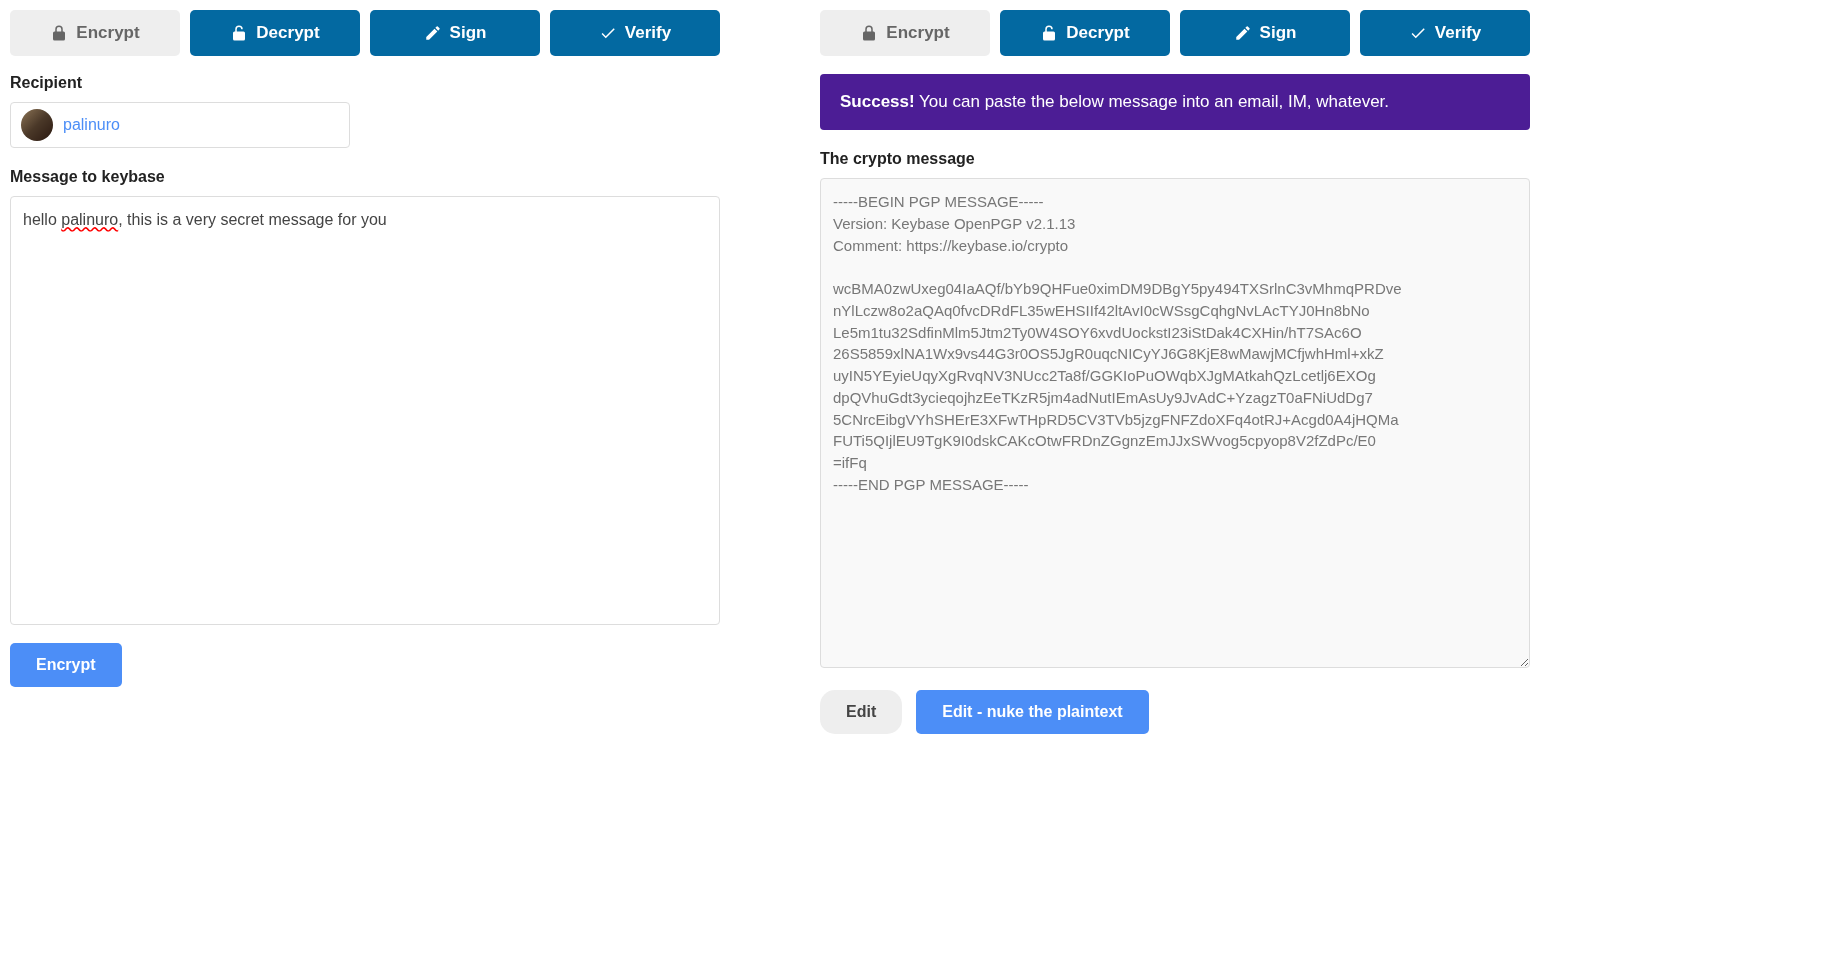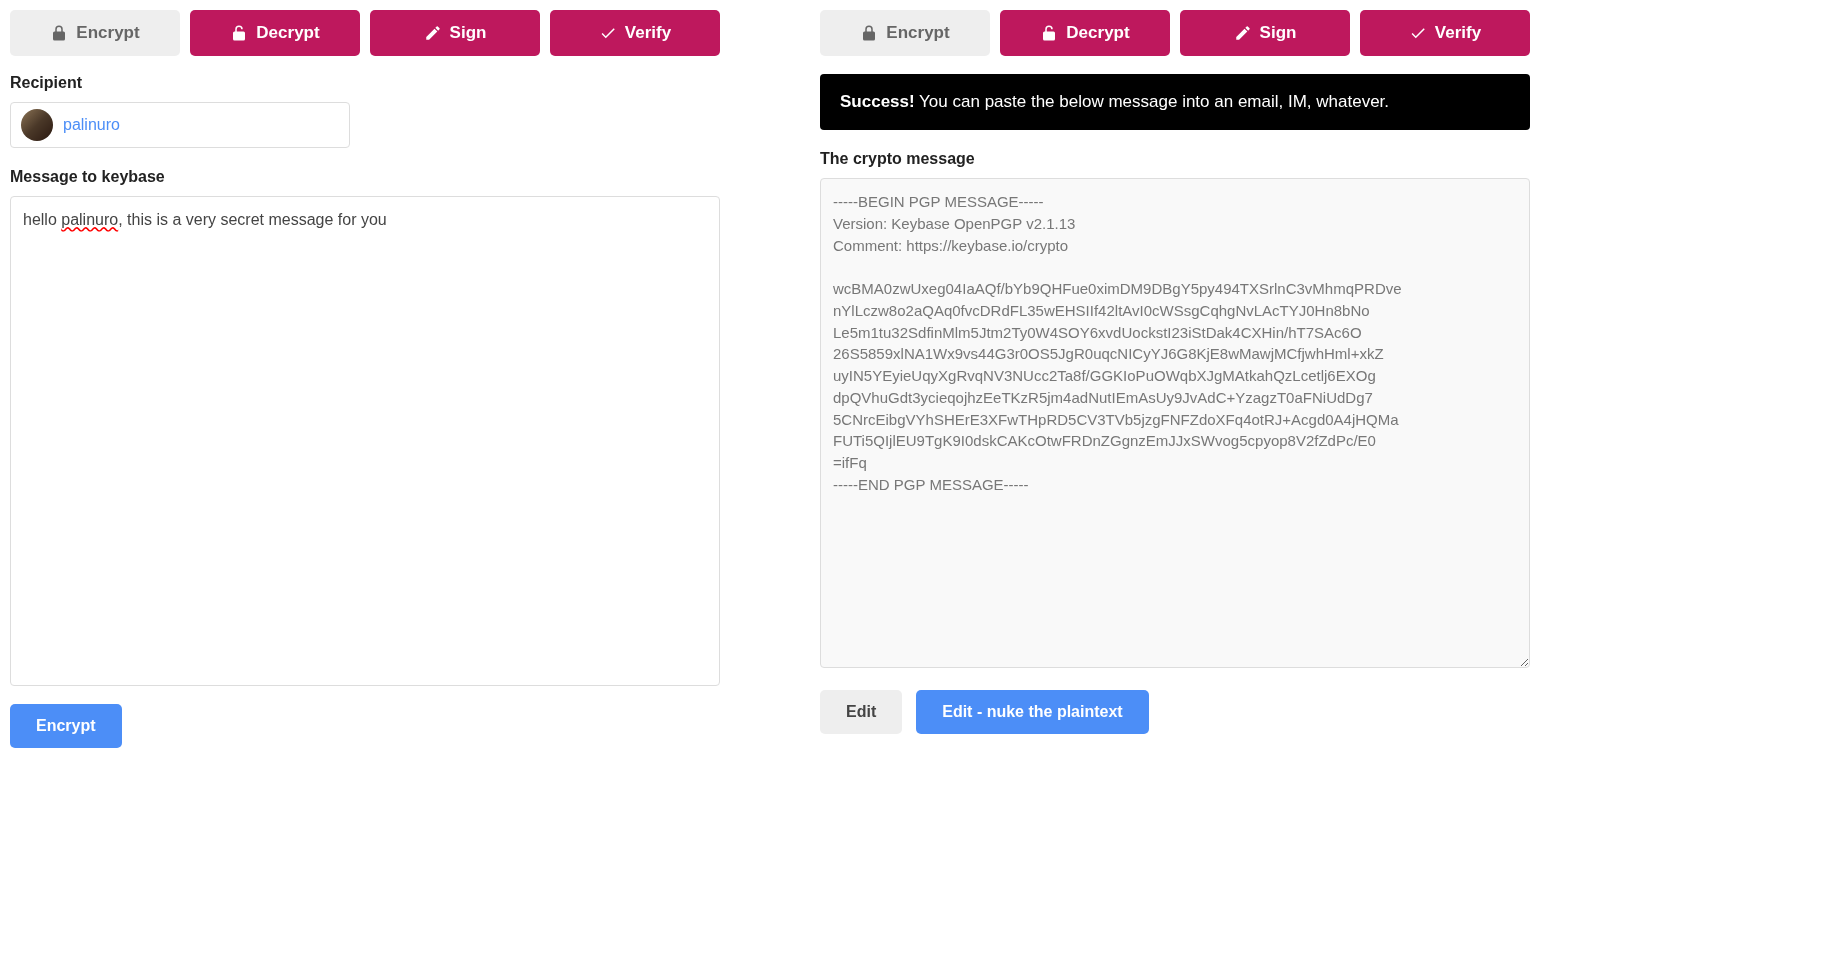--- a/index.html
+++ b/index.html
@@ -37,21 +37,21 @@
       font-weight: 700;
       cursor: pointer;
       border: none;
       white-space: nowrap;
     }
     .tab-btn.inactive {
       background: #eeeeee;
       color: #666;
     }
     .tab-btn.active {
-      background: #be185d;
+      background: #0369a1;
       color: #fff;
     }
     .tab-btn .icon {
       display: inline-flex;
       width: 18px;
       height: 18px;
     }
     .section-label {
       font-weight: 700;
       font-size: 16px;
@@ -76,21 +76,21 @@
       border-radius: 50%;
       background: linear-gradient(135deg, #8b7355 0%, #4a3828 50%, #2a1810 100%);
       flex-shrink: 0;
     }
     .recipient-name {
       color: #4c8ef7;
       font-size: 16px;
     }
     .msg-textarea {
       width: 100%;
-      height: 490px;
+      height: 429px;
       border: 1px solid #ddd;
       border-radius: 4px;
       padding: 12px;
       font-size: 16px;
       font-family: inherit;
       resize: both;
       color: #444;
       line-height: 1.4;
     }
     .spell-underline {
@@ -105,29 +105,29 @@
       padding: 13px 26px;
       font-size: 16px;
       font-weight: 700;
       cursor: pointer;
       margin-top: 18px;
     }
     .btn-secondary {
       background: #eeeeee;
       color: #444;
       border: none;
-      border-radius: 5px;
+      border-radius: 15px;
       padding: 13px 26px;
       font-size: 16px;
       font-weight: 700;
       cursor: pointer;
       margin-top: 18px;
     }
     .alert-success {
-      background: #000000;
+      background: #4c1d95;
       color: #fff;
       padding: 18px 20px;
       border-radius: 4px;
       font-size: 17px;
       margin-bottom: 20px;
     }
     .alert-success strong {
       font-weight: 700;
     }
     .output-textarea {

